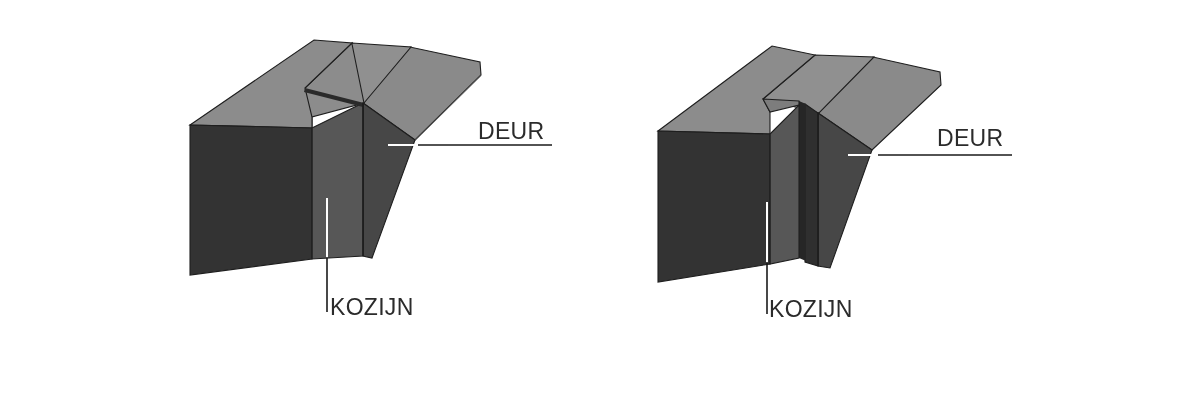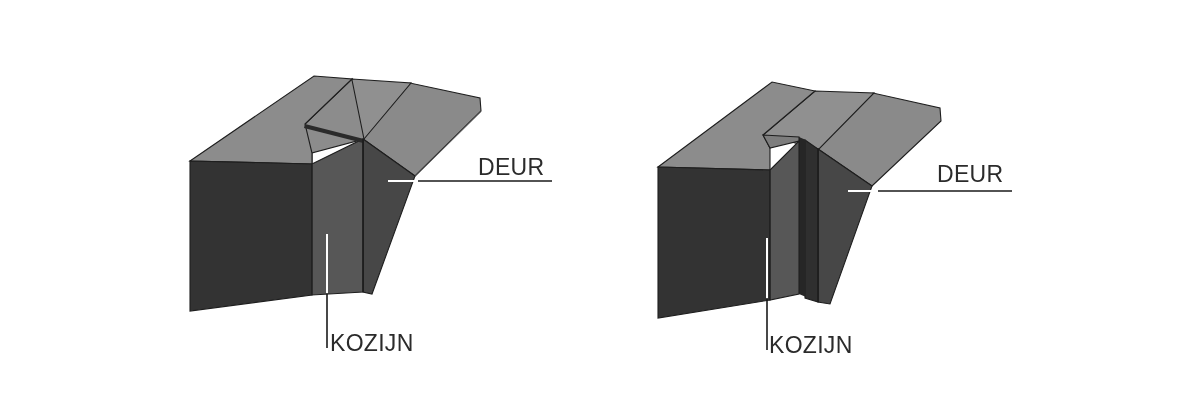--- a/index.html
+++ b/index.html
@@ -16,21 +16,20 @@
   #stage {
     position: relative;
     width: 1200px;
     height: 400px;
     background: #ffffff;
   }
   .figure {
     position: absolute;
     top: 0;
     height: 321px;
-    margin-top: 36px;
   }
   #figure-left  { left: 0px;   width: 600px; }
   #figure-right { left: 600px; width: 600px; }
 
   .fig-svg {
     position: absolute;
     left: 0;
     top: 0;
     width: 600px;
     height: 400px;

